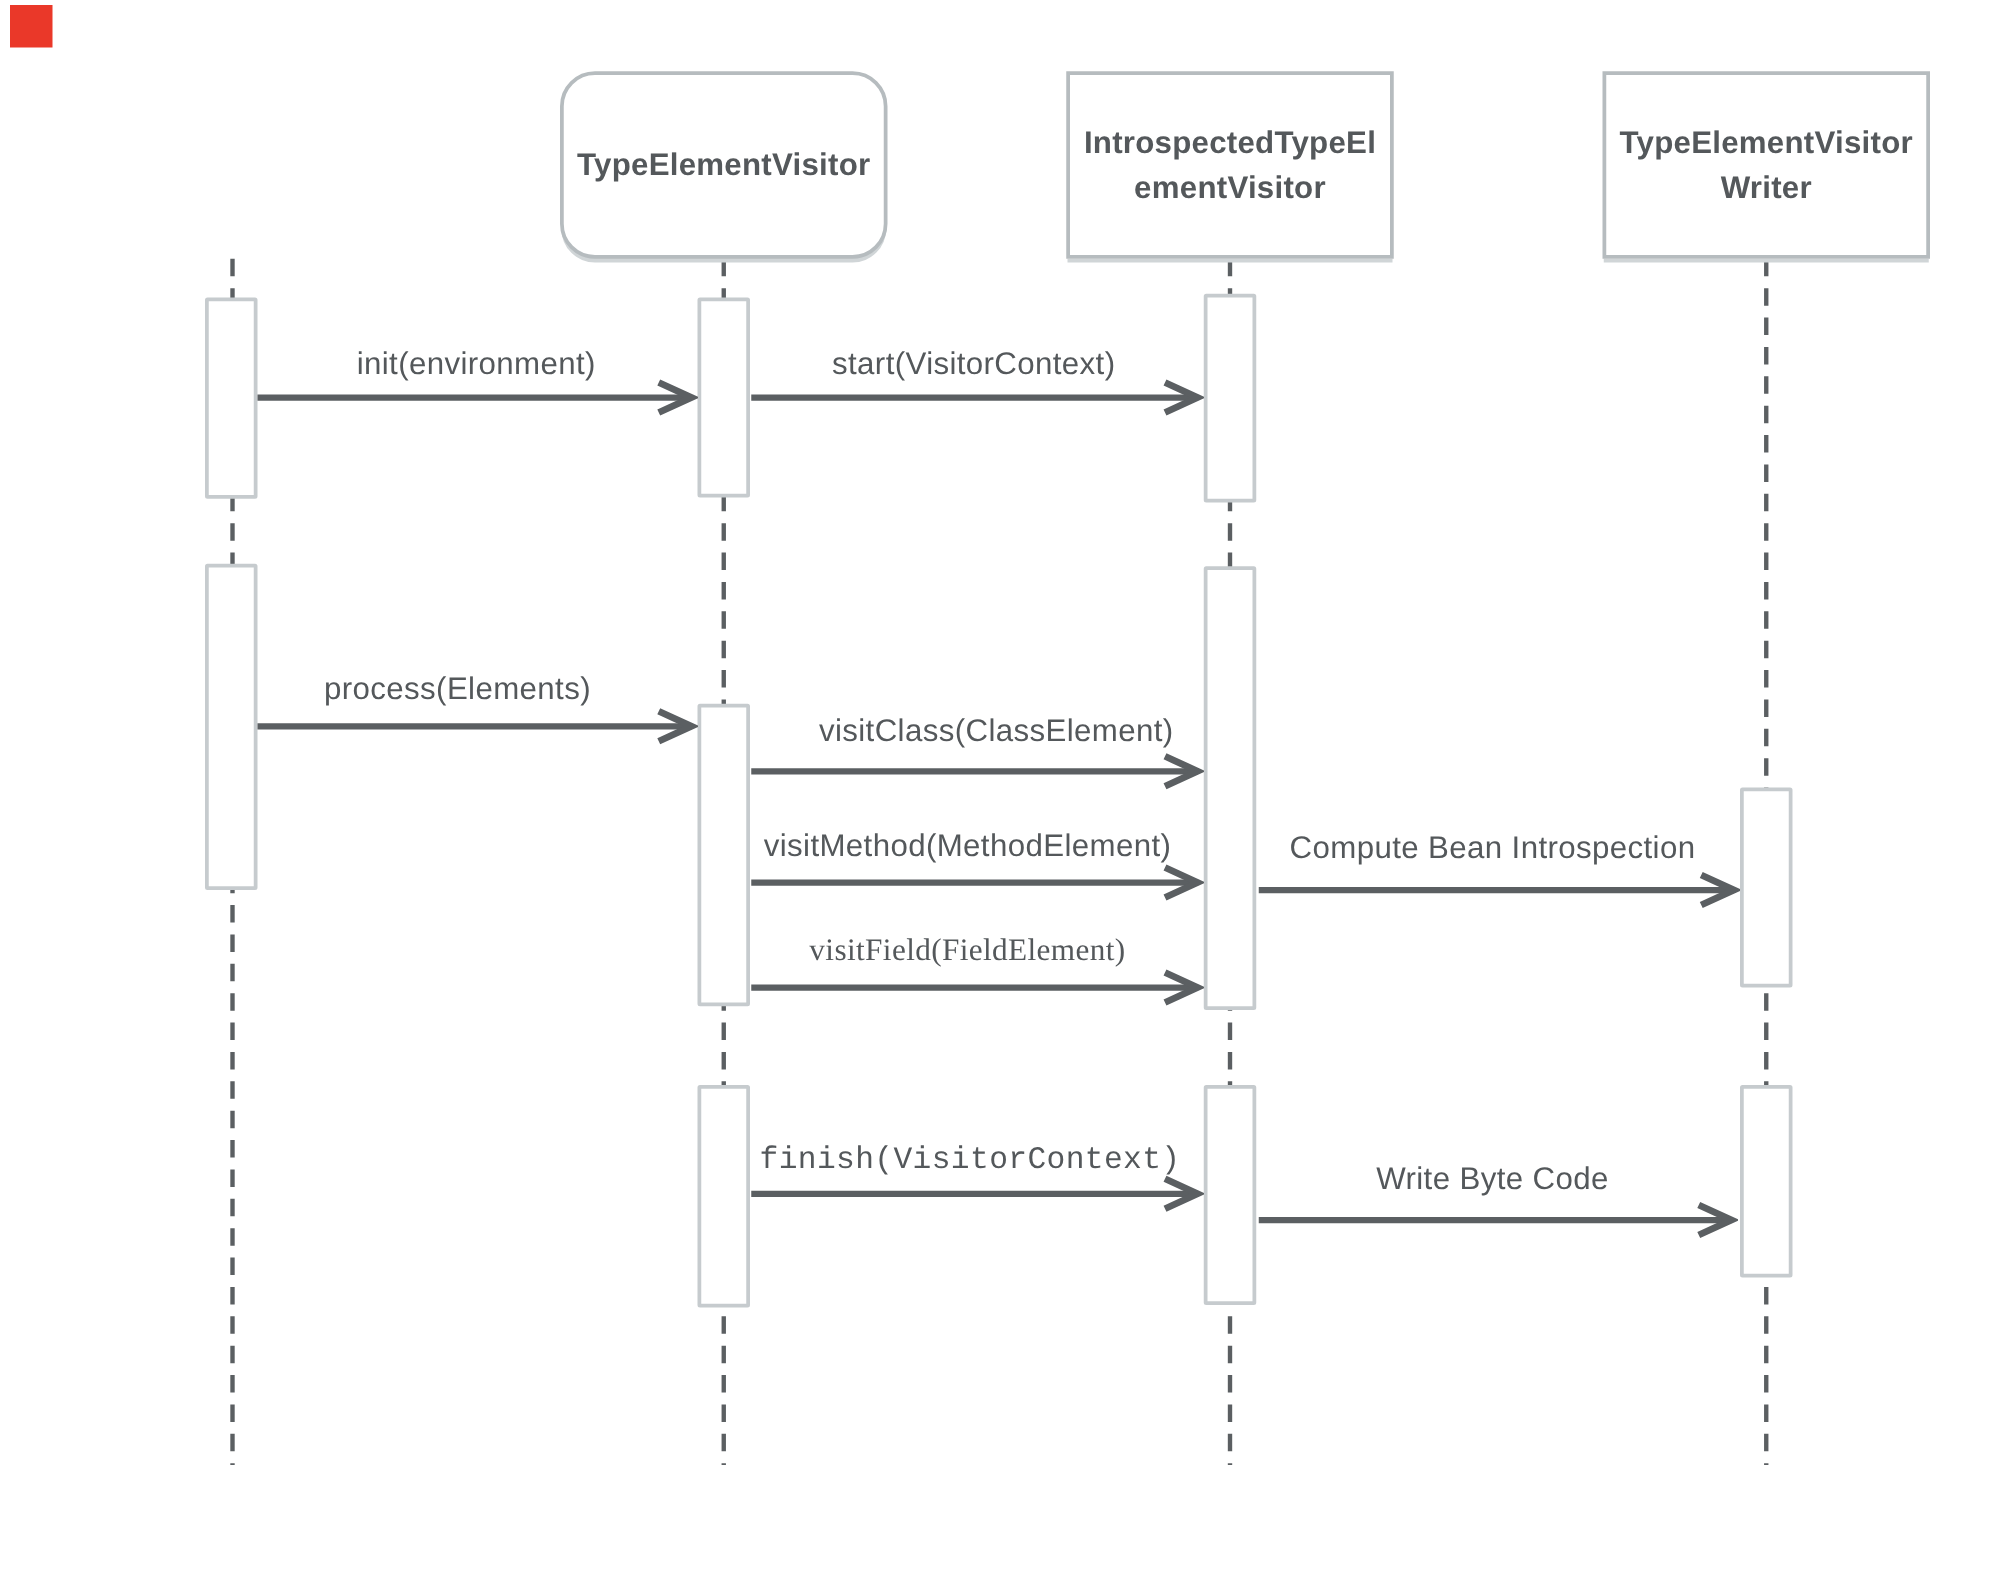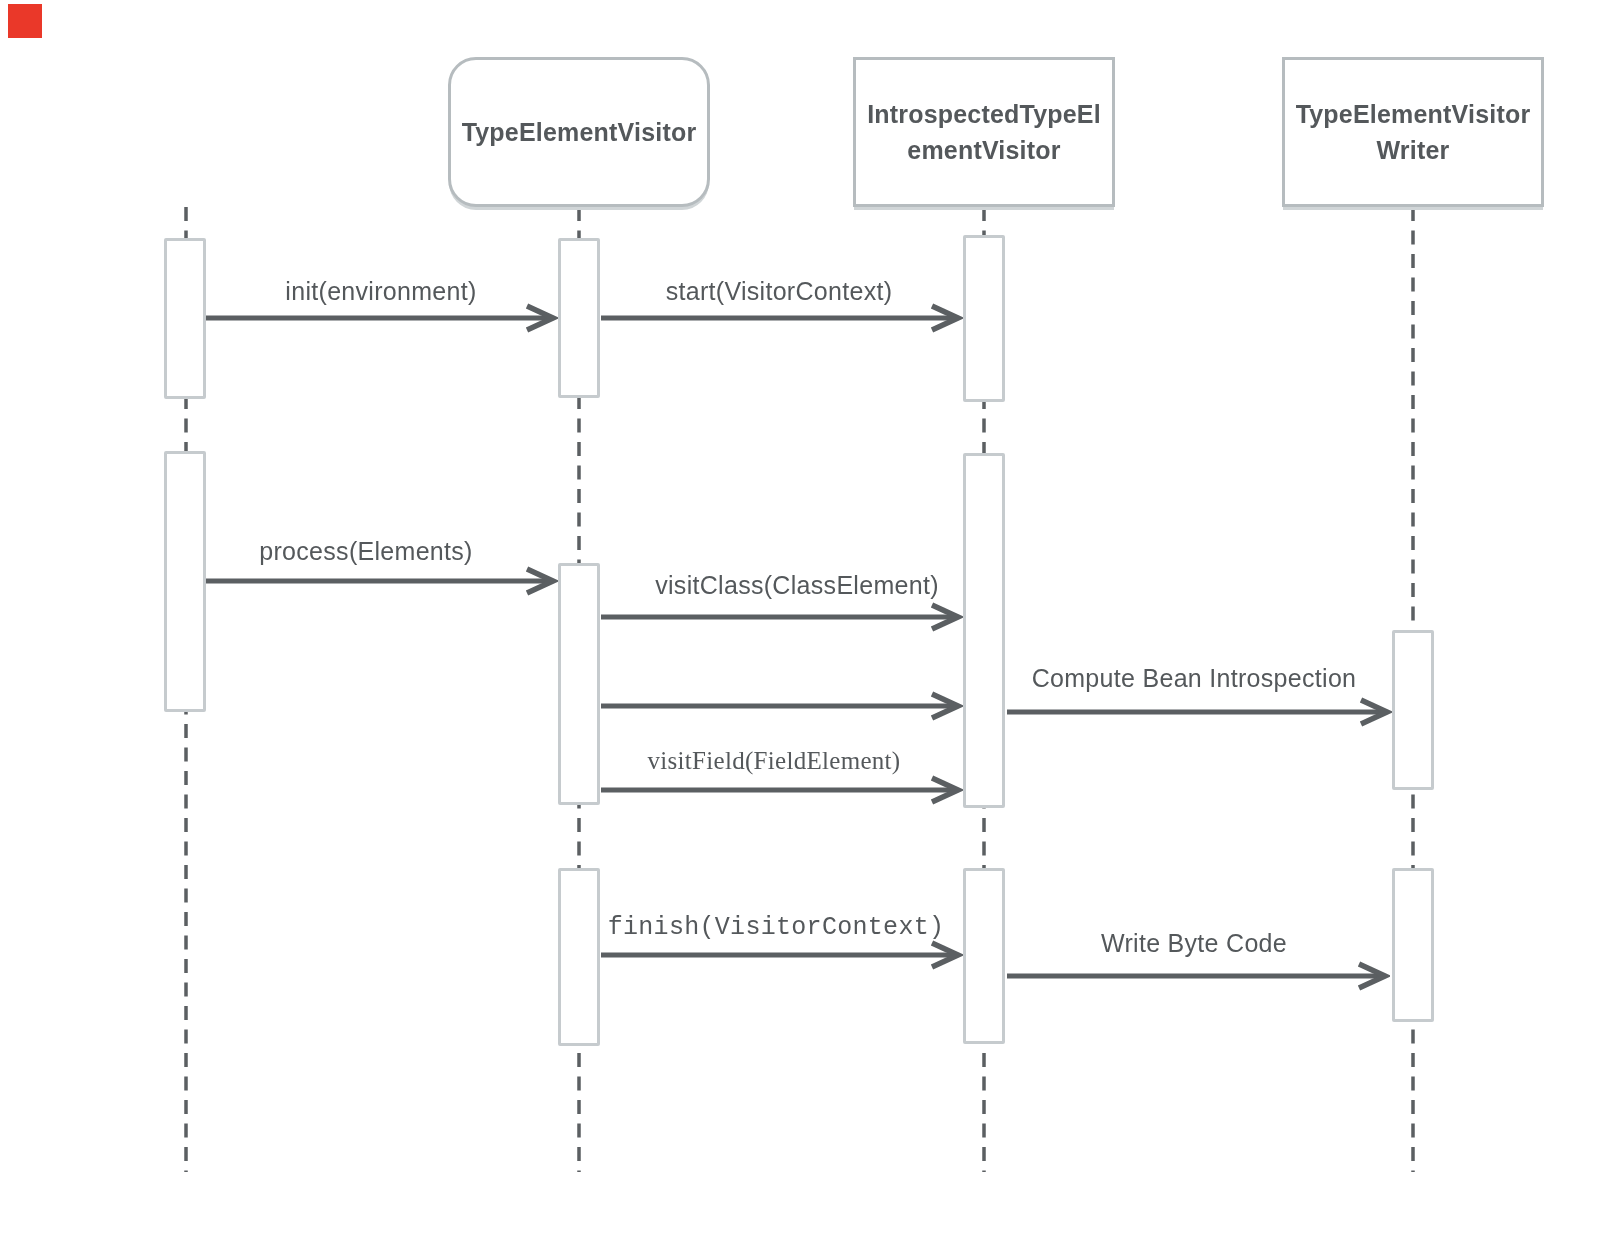--- a/index.html
+++ b/index.html
@@ -122,20 +122,21 @@
       <line x1="601" y1="790" x2="958" y2="790" marker-end="url(#chev)"></line>
       <line x1="601" y1="955" x2="958" y2="955" marker-end="url(#chev)"></line>
       <line x1="1007" y1="976" x2="1385" y2="976" marker-end="url(#chev)"></line>
     </g>
   </svg>
 
   <div class="msg-label" style="left:381px;top:275px;">init(environment)</div>
   <div class="msg-label" style="left:779px;top:275px;">start(VisitorContext)</div>
   <div class="msg-label" style="left:366px;top:535px;">process(Elements)</div>
   <div class="msg-label" style="left:777px;top:569px;margin-left:20px;">visitClass(ClassElement)</div>
+  <div class="msg-label" style="left:774px;top:661px;">visitMethod(MethodElement)</div>
   <div class="msg-label" style="left:1194px;top:662px;">Compute Bean Introspection</div>
   <div class="msg-label" style="left:774px;top:745px;font-family:Liberation Serif, serif;">visitField(FieldElement)</div>
   <div class="msg-label" style="left:776px;top:912px;font-family:Liberation Mono, monospace;">finish(VisitorContext)</div>
   <div class="msg-label" style="left:1194px;top:927px;">Write Byte Code</div>
 
   <div class="actor-box actor-2">TypeElementVisitor</div>
   <div class="actor-box actor-3">IntrospectedTypeEl
 ementVisitor</div>
   <div class="actor-box actor-4">TypeElementVisitor
 Writer</div>

